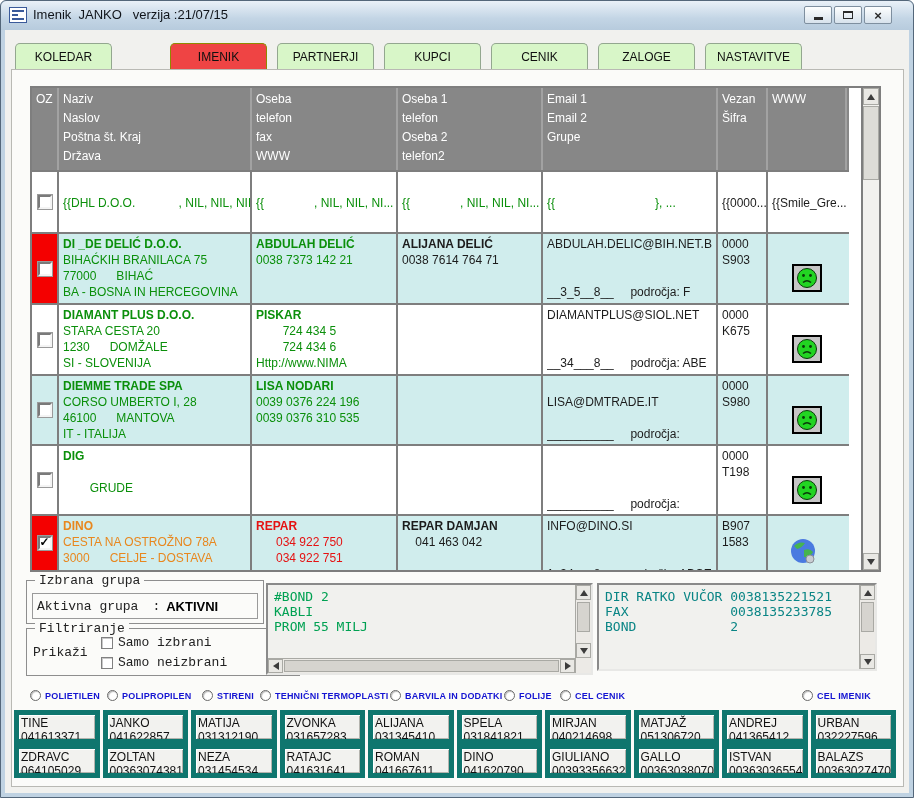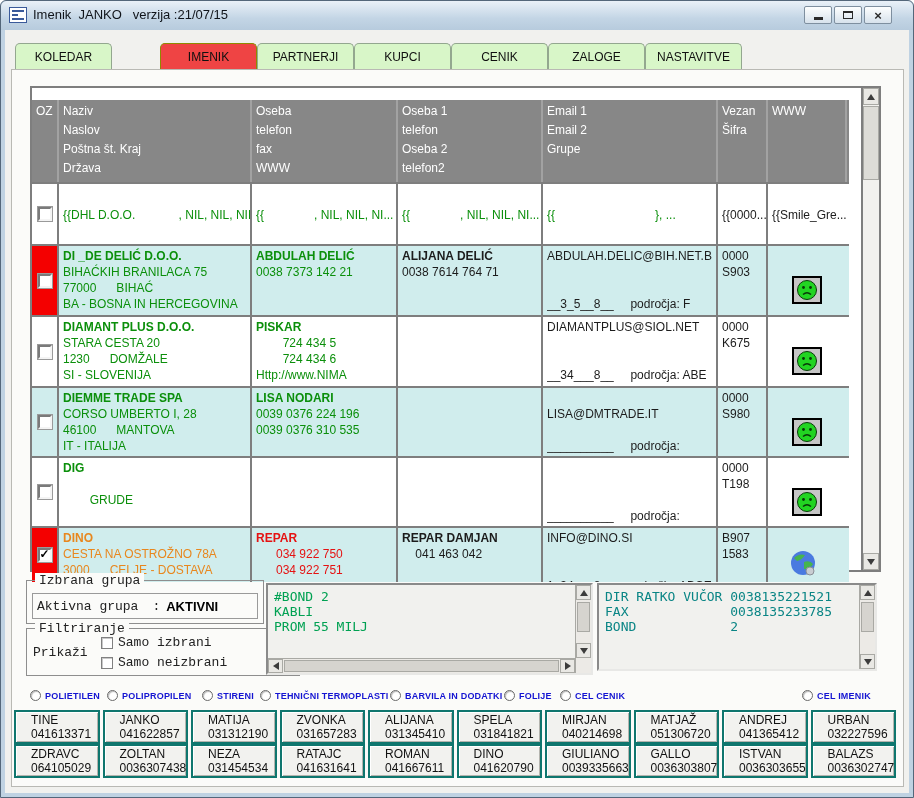--- a/index.html
+++ b/index.html
@@ -15,30 +15,30 @@
   .app-icon i.half { margin-right:8px; }
   .title-text { position:absolute; left:32px; top:6px; font-size:13px; color:#10141a; white-space:pre; }
   .win-btns { position:absolute; right:21px; top:5px; display:flex; gap:2px; }
   .win-btn { width:28px; height:18px; background:linear-gradient(#fdfefe,#d7e2ec);
              border:1px solid #7e8f9f; border-radius:2px; display:flex; align-items:center; justify-content:center; }
   .glyph-min { width:9px; height:3px; background:#2a2a2a; margin-top:7px; }
   .glyph-max { width:10px; height:8px; border:1px solid #2a2a2a; border-top:2px solid #2a2a2a; }
   .glyph-close { font-size:13px; font-weight:bold; color:#2a2a2a; line-height:1; }
   
   .client { position:absolute; left:4px; top:29px; right:4px; bottom:4px; background:#f1f1ee; }
-  .tabs { position:absolute; left:10px; top:13px; display:flex; gap:0; }
+  .tabs { position:absolute; left:10px; top:13px; display:flex; gap:10px; }
   .tab { width:97px; height:26px; line-height:26px; text-align:center; font-size:12px; color:#101010;
          background:#d8f6c8; border:1px solid #93a78f; border-bottom:none; border-radius:5px 5px 0 0; }
   .tab.active { background:#ef4444; border-color:#8f8a00;margin-left:48px; }
   .page { position:absolute; left:6px; top:39px; right:5px; bottom:6px; background:#fbfbf9;
           border:1px solid #b9b9b4; }
   
   .grid { position:absolute; left:18px; top:16px; width:851px; height:486px;
           border:2px solid #7e7e7e; background:#fff; }
-  .gbody { position:absolute; left:0; top:12px; width:817px; }
+  .gbody { position:absolute; left:0; top:0; width:817px; }
   .grow { display:flex; border-bottom:2px solid #7e7e7e; background:#fff; overflow:hidden; }
   .grow:last-child { border-bottom:none; }
   .cyan { background:#d0eded; }
   .cell { border-right:2px solid #7e7e7e; overflow:hidden; padding:2px 0 0 4px; position:relative; }
   .w-oz{width:27px;} .w-c1{width:193px;} .w-c2{width:146px;} .w-c3{width:145px;}
   .w-c4{width:175px;} .w-c5{width:50px;} .w-c6{width:79px; border-right:none;}
   .ghead { height:84px; background:#878787; }
   .ghead .cell { border-right:2px solid #a2a2a2; }
   .hln { color:#fff; font-size:12px; line-height:19px; white-space:pre; }
   .h60{height:62px;} .h69{height:71px;} .h68{height:70px;} .h54{height:54px; border-bottom:none;}
@@ -91,22 +91,22 @@
             display:flex; align-items:center; justify-content:center; }
   .mv-thumb { position:absolute; left:1px; top:17px; width:13px; height:30px; background:#d6d4cf; border:1px solid #a9a9a4; }
   
   .radio-item { position:absolute; top:620px; display:flex; align-items:center; gap:4px; }
   .radio { width:11px; height:11px; border-radius:50%; background:#fff; border:1px solid #6a6a6a;
            box-shadow:inset 1px 1px 1px #bbb; }
   .radio-label { font-size:9px; font-weight:bold; color:#1414d2; letter-spacing:.2px; }
   
   .btnrow { position:absolute; left:2px; right:7px; display:flex; gap:3px; }
   .btnrow1 { top:640px; } .btnrow2 { top:674px; }
-  .cbtn { flex:1; height:34px; background:#f2f2ef; border:2px solid #0f766e;
-          box-shadow:inset 1px 1px 0 #ffffff, inset -1px -1px 0 #b4b4ae; padding:1px 0 0 15px; overflow:hidden; }
+  .cbtn { flex:1; height:34px; background:#f2f2ef; border:5px solid #0f766e;
+          box-shadow:inset 1px 1px 0 #ffffff, inset -1px -1px 0 #b4b4ae; padding:1px 0 0 2px; overflow:hidden; }
   .cbtn .nm { font-size:12px; color:#111; line-height:14px; white-space:nowrap; }
   .cbtn .ph { font-size:12px; color:#111; line-height:14px; white-space:nowrap; }
 </style>
 </head>
 <body>
 
 <div class="window">
 
   <div class="titlebar">
     <div class="app-icon">

